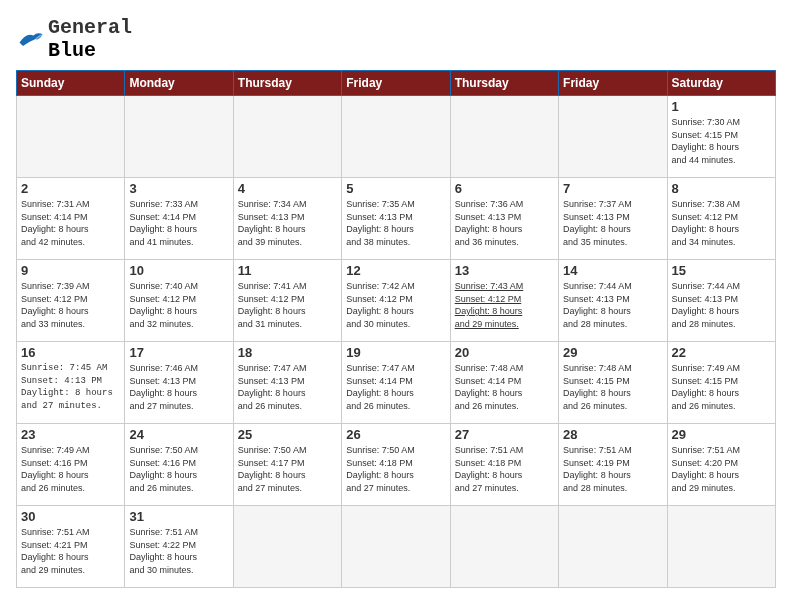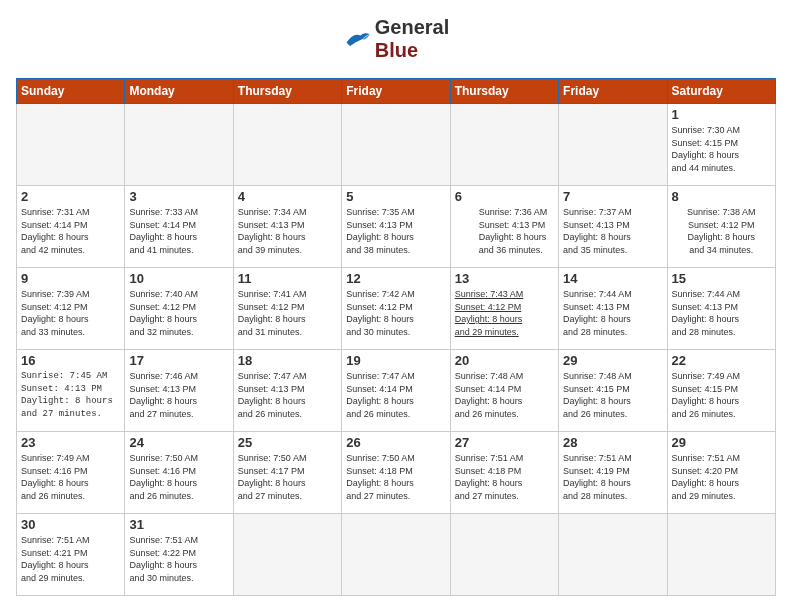--- a/index.html
+++ b/index.html
@@ -10,23 +10,24 @@
       height: 612px;
       overflow: hidden;
     }
     .container {
       width: 792px;
       height: 612px;
       padding: 16px 16px 10px 16px;
     }
     .header {
       display: flex;
-      justify-content: center;
+      justify-content: flex-start;
       align-items: flex-start;
-      margin-bottom: 16px;
+      margin-bottom: 8px;
+      font-family: Liberation Mono, monospace;
     }
     .logo {
       display: flex;
       flex-direction: column;
       align-items: flex-start;
     }
     .logo-wrapper {
       display: flex;
       align-items: center;
       gap: 4px;
@@ -47,21 +48,21 @@
     .subtitle {
       font-size: 14px;
       color: #555;
     }
     .calendar {
       width: 100%;
       border-collapse: collapse;
       table-layout: fixed;
     }
     .calendar th {
-      background-color: #c2410c;
+      background-color: #7f1d1d;
       color: #fff;
       font-size: 12px;
       font-weight: bold;
       padding: 5px 4px;
       text-align: left;
       border: 1px solid #1a6bb5;
     }
     .calendar td {
       border: 1px solid #ccc;
       vertical-align: top;
@@ -90,21 +91,21 @@
 
 <div class="container">
   <div class="header">
     <div class="logo">
       <div class="logo-wrapper">
         <svg class="logo-bird-svg" viewBox="0 0 40 30">
           <path d="M5 20 Q15 5 25 10 Q30 5 38 8 Q30 12 28 15 Q20 18 10 25 Z" fill="#1a6bb5"></path>
           <path d="M28 15 Q35 10 38 8 Q36 14 30 16 Z" fill="#4a9ad4"></path>
         </svg>
         <div>
-          <span style="font-size:20px;font-weight:bold;color:#333;">General<br><span style="color:#7f1d1d;">Blue</span></span>
+          <span style="font-size:20px;font-weight:bold;color:#333;">General<br><span style="color:#000000;">Blue</span></span>
         </div>
       </div>
     </div>
     <div class="title-section">
       <div class="month-title"></div>
       <div class="subtitle"></div>
     </div>
   </div>
 
   <table class="calendar">
@@ -159,35 +160,35 @@
           </td>
           <td>
             <span class="day-number">5</span>
             <div class="day-info" style="white-space: pre-line;">Sunrise: 7:35 AM
 Sunset: 4:13 PM
 Daylight: 8 hours
 and 38 minutes.</div>
           </td>
           <td>
             <span class="day-number">6</span>
-            <div class="day-info" style="white-space: pre-line; margin-left: 24px;">Sunrise: 7:36 AM
+            <div class="day-info" style="white-space: pre-line;">Sunrise: 7:36 AM
 Sunset: 4:13 PM
 Daylight: 8 hours
 and 36 minutes.</div>
           </td>
           <td>
             <span class="day-number">7</span>
             <div class="day-info" style="white-space: pre-line;">Sunrise: 7:37 AM
 Sunset: 4:13 PM
 Daylight: 8 hours
 and 35 minutes.</div>
           </td>
           <td>
             <span class="day-number">8</span>
-            <div class="day-info" style="white-space: pre-line; text-align: center;">Sunrise: 7:38 AM
+            <div class="day-info" style="white-space: pre-line;">Sunrise: 7:38 AM
 Sunset: 4:12 PM
 Daylight: 8 hours
 and 34 minutes.</div>
           </td>
         </tr>
         <tr>
           <td>
             <span class="day-number">9</span>
             <div class="day-info" style="white-space: pre-line;">Sunrise: 7:39 AM
 Sunset: 4:12 PM

